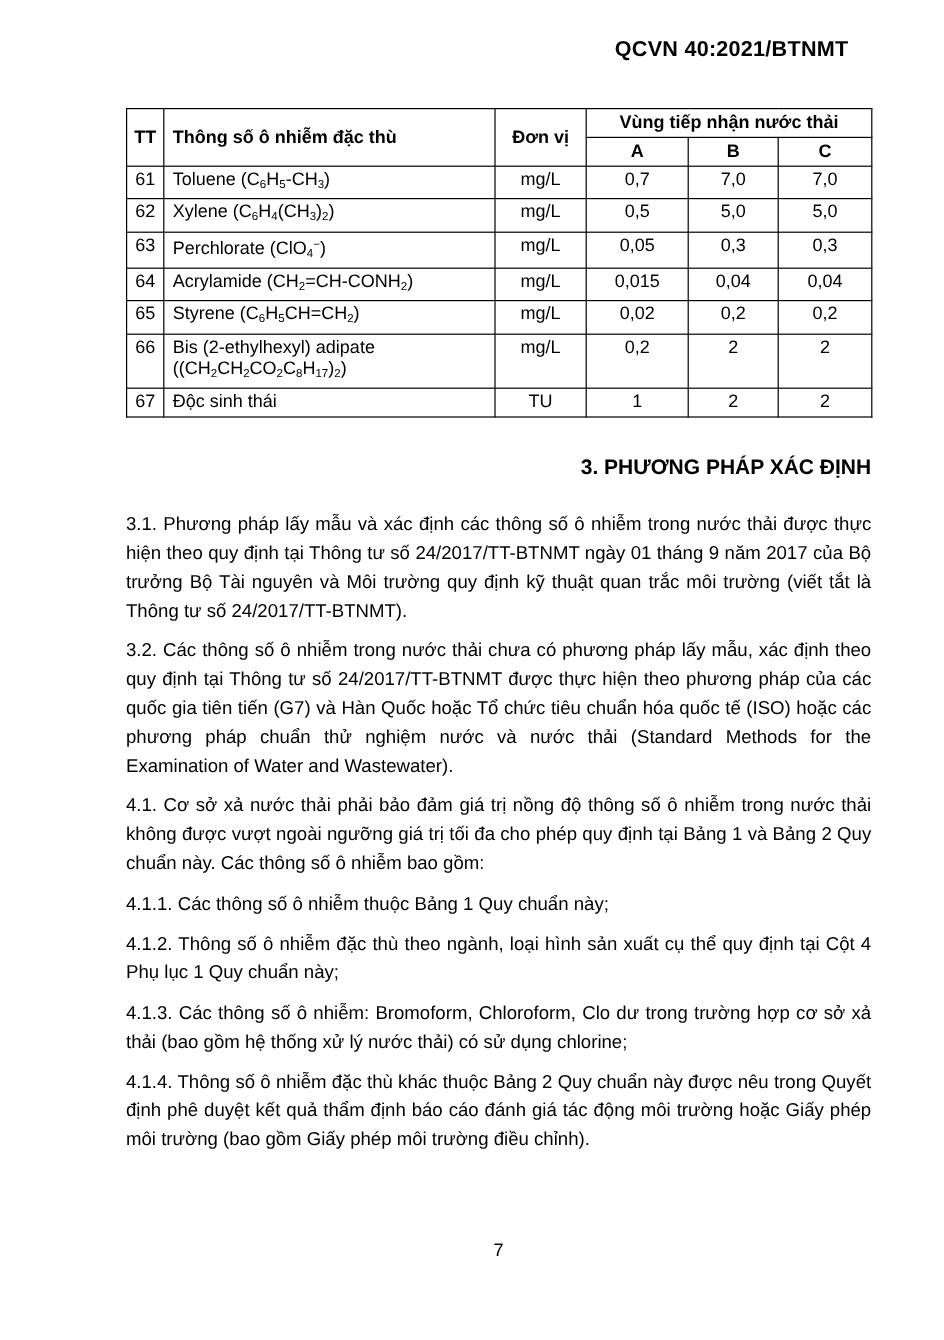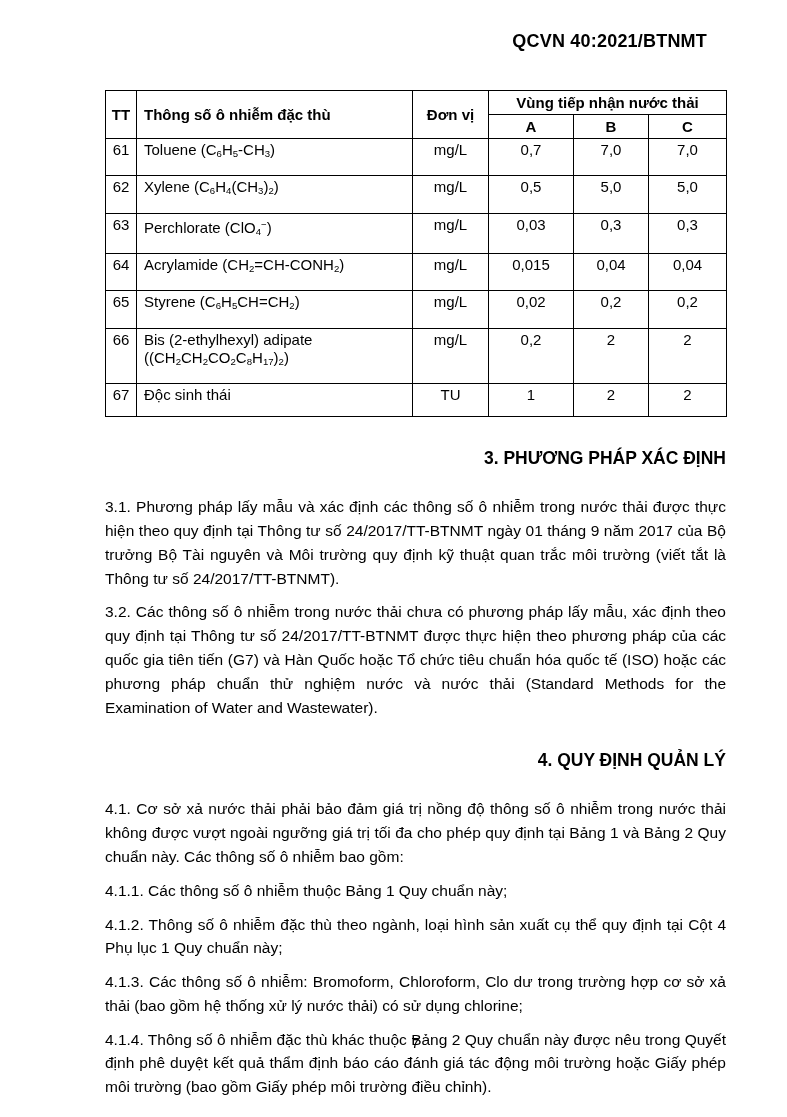--- a/index.html
+++ b/index.html
@@ -48,21 +48,21 @@
     padding: 1px 4px;
   }
   .spec thead th.lh {
     text-align: left;
     padding-left: 7px;
     margin-top: 32px;
   }
   .spec tbody td {
     height: 24px;
     vertical-align: top;
-    padding: 2px 5px 12px 5px;
+    padding: 2px 5px 2px 5px;
   }
   .spec td.c { text-align: center; }
   .spec td.l { text-align: left; padding-left: 7px; }
   .spec sub { font-size: 0.64em; vertical-align: -0.25em; }
   .spec sup { font-size: 0.64em; vertical-align: 0.5em; }
   .section-heading {
     text-align: right;
     font-weight: bold;
     font-size: 17.5px;
     margin-top: 31px;
@@ -130,21 +130,21 @@
             <td class="l">Xylene (C<sub>6</sub>H<sub>4</sub>(CH<sub>3</sub>)<sub>2</sub>)</td>
             <td class="c">mg/L</td>
             <td class="c">0,5</td>
             <td class="c">5,0</td>
             <td class="c">5,0</td>
           </tr>
           <tr>
             <td class="c">63</td>
             <td class="l">Perchlorate (ClO<sub>4</sub><sup>−</sup>)</td>
             <td class="c">mg/L</td>
-            <td class="c">0,03</td>
+            <td class="c">0,05</td>
             <td class="c">0,3</td>
             <td class="c">0,3</td>
           </tr>
           <tr>
             <td class="c">64</td>
             <td class="l">Acrylamide (CH<sub>2</sub>=CH-CONH<sub>2</sub>)</td>
             <td class="c">mg/L</td>
             <td class="c">0,015</td>
             <td class="c">0,04</td>
             <td class="c">0,04</td>
@@ -178,21 +178,20 @@
 
     <div>
       <div class="section-heading">3. PHƯƠNG PHÁP XÁC ĐỊNH</div>
       <div>
           <p class="body-para">3.1. Phương pháp lấy mẫu và xác định các thông số ô nhiễm trong nước thải được thực hiện theo quy định tại Thông tư số 24/2017/TT-BTNMT ngày 01 tháng 9 năm 2017 của Bộ trưởng Bộ Tài nguyên và Môi trường quy định kỹ thuật quan trắc môi trường (viết tắt là Thông tư số 24/2017/TT-BTNMT).</p>
           <p class="body-para">3.2. Các thông số ô nhiễm trong nước thải chưa có phương pháp lấy mẫu, xác định theo quy định tại Thông tư số 24/2017/TT-BTNMT được thực hiện theo phương pháp của các quốc gia tiên tiến (G7) và Hàn Quốc hoặc Tổ chức tiêu chuẩn hóa quốc tế (ISO) hoặc các phương pháp chuẩn thử nghiệm nước và nước thải (Standard Methods for the Examination of Water and Wastewater).</p>
         </div>
     </div>
 
     <div>
-      <div class="section-heading">4. QUY ĐỊNH QUẢN LÝ</div>
       <div>
           <p class="body-para">4.1. Cơ sở xả nước thải phải bảo đảm giá trị nồng độ thông số ô nhiễm trong nước thải không được vượt ngoài ngưỡng giá trị tối đa cho phép quy định tại Bảng 1 và Bảng 2 Quy chuẩn này. Các thông số ô nhiễm bao gồm:</p>
           <p class="body-para">4.1.1. Các thông số ô nhiễm thuộc Bảng 1 Quy chuẩn này;</p>
           <p class="body-para">4.1.2. Thông số ô nhiễm đặc thù theo ngành, loại hình sản xuất cụ thể quy định tại Cột 4 Phụ lục 1 Quy chuẩn này;</p>
           <p class="body-para">4.1.3. Các thông số ô nhiễm: Bromoform, Chloroform, Clo dư trong trường hợp cơ sở xả thải (bao gồm hệ thống xử lý nước thải) có sử dụng chlorine;</p>
           <p class="body-para">4.1.4. Thông số ô nhiễm đặc thù khác thuộc Bảng 2 Quy chuẩn này được nêu trong Quyết định phê duyệt kết quả thẩm định báo cáo đánh giá tác động môi trường hoặc Giấy phép môi trường (bao gồm Giấy phép môi trường điều chỉnh).</p>
         </div>
     </div>
 
   </div>

